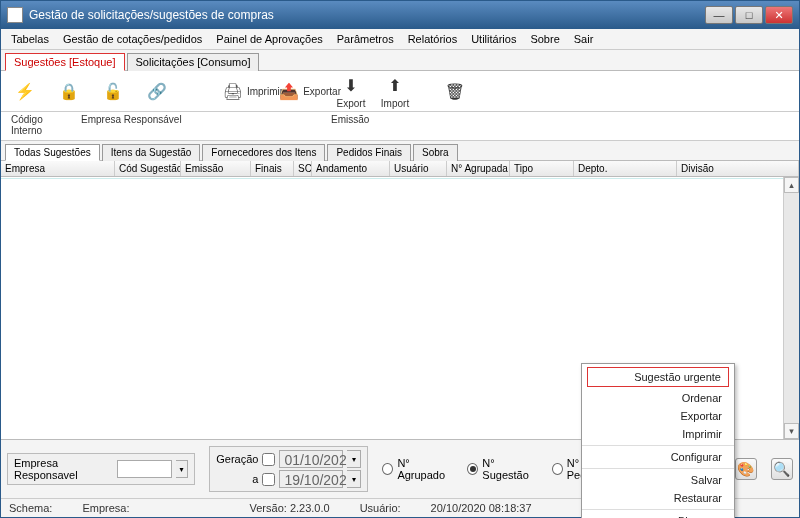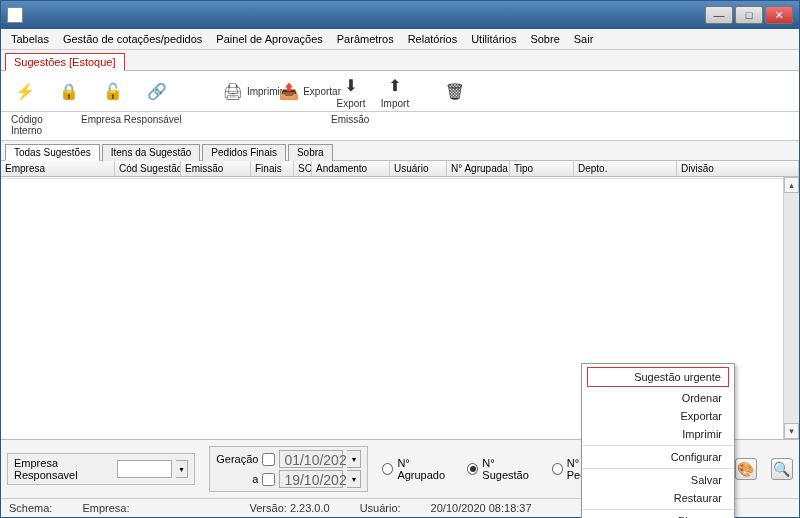--- a/index.html
+++ b/index.html
@@ -217,20 +217,21 @@
   .col-depto{width:103px}
   .col-div{flex:1}
 </style>
 </head>
 <body>
 
 <div class="window">
   <div class="titlebar">
     <div class="titlebar-left">
       <div class="titlebar-icon"></div>
+      <div class="title-text">Gestão de solicitações/sugestões de compras</div>
     </div>
     <div class="winbtns">
       <div class="winbtn">—</div>
       <div class="winbtn">□</div>
       <div class="winbtn close">✕</div>
     </div>
   </div>
 
   <div class="main">
     <div class="menubar">
@@ -239,20 +240,21 @@
       <span>Painel de Aprovações</span>
       <span>Parâmetros</span>
       <span>Relatórios</span>
       <span>Utilitários</span>
       <span>Sobre</span>
       <span>Sair</span>
     </div>
 
     <div class="subtabs">
       <div class="subtab active">Sugestões [Estoque]</div>
+      <div class="subtab">Solicitações [Consumo]</div>
     </div>
 
     <div class="toolbar">
       <div class="toolbtn">
         <div class="tool-icon bolt">⚡</div>
       </div>
       <div class="toolbtn">
         <div class="tool-icon">🔒</div>
       </div>
       <div class="toolbtn">
@@ -287,20 +289,21 @@
     <div class="labelrow">
       <span style="width:60px">Código Interno</span>
       <span style="width:190px">Empresa Responsável</span>
       <span style="width:40px"></span>
       <span>Emissão</span>
     </div>
 
     <div class="midtabs">
       <div class="midtab active">Todas Sugestões</div>
       <div class="midtab">Itens da Sugestão</div>
+      <div class="midtab">Fornecedores dos Itens</div>
       <div class="midtab">Pedidos Finais</div>
       <div class="midtab">Sobra</div>
     </div>
 
     <div class="gridhead">
       <div class="gh col-empresa">Empresa</div>
       <div class="gh col-cod">Cód Sugestão</div>
       <div class="gh col-emiss">Emissão</div>
       <div class="gh col-status">Finais</div>
       <div class="gh col-sc">SC</div>

